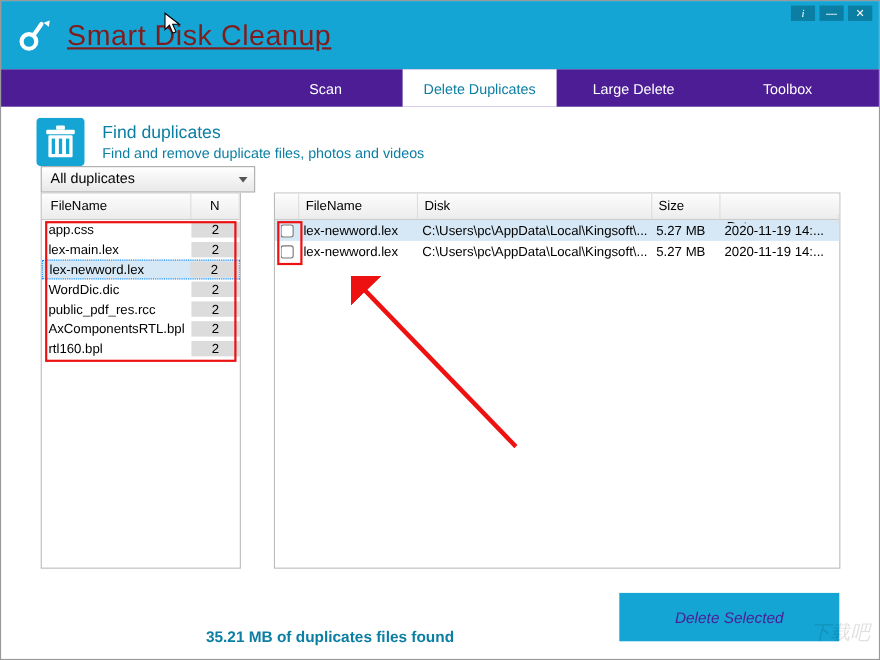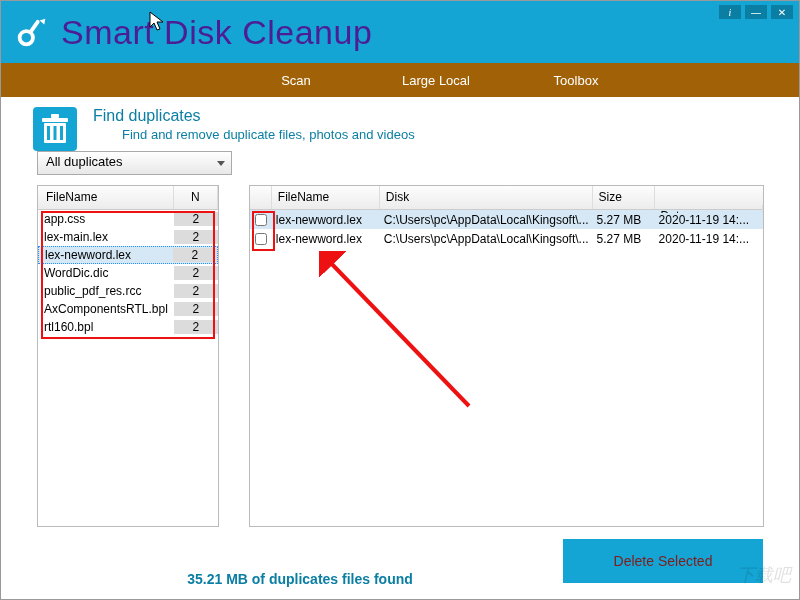--- a/index.html
+++ b/index.html
@@ -1,36 +1,36 @@
 <!DOCTYPE html>
 <html><head>
 <meta charset="utf-8">
 <style>
   * { box-sizing: border-box; margin: 0; padding: 0; }
   body { font-family: "Segoe UI", Arial, sans-serif; font-size: 13px; background: #f0f0f0; }
   .window { width: 800px; height: 600px; background: #fff; position: relative; border: 1px solid #999; overflow: hidden; }
   
   .titlebar { height: 62px; background: #15a5d4; display: flex; align-items: center; padding-left: 12px; }
   .titlebar .app-icon { width: 38px; height: 38px; margin-right: 10px; }
-  .titlebar .title { color: #4c1d95; font-size: 34px; font-weight: 400; letter-spacing: 0.5px; }
+  .titlebar .title { color: #7f1d1d; font-size: 26px; font-weight: 400; letter-spacing: 0.5px; text-decoration: underline; }
   .win-controls { position: absolute; top: 4px; right: 6px; display: flex; gap: 4px; }
   .win-controls .wc { width: 22px; height: 14px; background: #0b7ea3; display: flex; align-items: center; justify-content: center; color: #fff; font-size: 10px; cursor: pointer; }
   .win-controls .wc.info { font-style: italic; font-family: serif; }
   
-  .tabs { height: 34px; background: #a16207; display: flex; padding-left: 225px; }
+  .tabs { height: 34px; background: #4c1d95; display: flex; padding-left: 225px; }
   .tab { flex: 1; max-width: 140px; display: flex; align-items: center; justify-content: center; color: #fff; font-size: 13px; cursor: pointer; }
   .tab.active { background: #fff; color: #0b7ea3; }
   
-  .section-header { display: flex; padding: 10px 28px 12px 32px; }
+  .section-header { display: flex; align-items: center; padding: 10px 28px 12px 32px; }
   .section-icon { width: 44px; height: 44px; margin-right: 16px; }
   .section-titles .st1 { color: #0b7ea3; font-size: 16px; font-weight: 500; }
-  .section-titles .st2 { color: #0b7ea3; font-size: 13px; margin-top: 2px; margin-left: 29px; }
+  .section-titles .st2 { color: #0b7ea3; font-size: 13px; margin-top: 2px; }
   
   .content { position: absolute; top: 150px; left: 36px; right: 36px; bottom: 72px; }
-  .filter-row { margin-bottom: 10px; }
+  .filter-row { }
   .filter-select { width: 195px; height: 24px; border: 1px solid #aaa; background: linear-gradient(#fff,#e8e8e8); padding: 2px 22px 2px 8px; font-size: 13px; position: relative; display: inline-block; cursor: pointer; }
   .filter-select::after { content: ""; position: absolute; right: 6px; top: 9px; border-left: 4px solid transparent; border-right: 4px solid transparent; border-top: 5px solid #555; }
   .panels { display: flex; gap: 30px; height: calc(100% - 34px); }
   .panel-left { width: 195px; border: 1px solid #bbb; background: #fff; position: relative; }
   .panel-right { flex: 1; border: 1px solid #bbb; background: #fff; position: relative; }
   
   .lhead { display: flex; height: 24px; background: linear-gradient(#fdfdfd,#ececec); border-bottom: 1px solid #ccc; }
   .lhead .lh { padding: 4px 8px; font-size: 12px; border-right: 1px solid #ddd; }
   .lh-name { flex: 1; }
   .lh-n { width: 44px; text-align: center; }
@@ -53,21 +53,21 @@
   .rrow .rc-name { width: 108px; padding: 0 4px; white-space: nowrap; overflow: hidden; }
   .rrow .rc-path { flex: 1; padding: 0 4px; white-space: nowrap; overflow: hidden; }
   .rrow .rc-size { width: 62px; padding: 0 4px; white-space: nowrap; }
   .rrow .rc-date { width: 108px; padding: 0 4px; white-space: nowrap; overflow: hidden; }
   .rrow.sel { background: #d6e8f5; }
   .red-box.right { top: 25px; left: 2px; width: 23px; height: 40px; }
   input[type=checkbox] { width: 12px; height: 12px; }
   
   .footer { position: absolute; bottom: 14px; left: 36px; right: 36px; height: 48px; display: flex; align-items: center; justify-content: space-between; }
   .footer .status { flex: 1; text-align: center; color: #0b7ea3; font-size: 14px; font-weight: 600; margin-top: 35px; }
-  .delete-btn { width: 200px; height: 44px; background: #15a5d4; color: #7f1d1d; display: flex; align-items: center; justify-content: center; font-size: 14px; cursor: pointer; }
+  .delete-btn { width: 200px; height: 44px; background: #15a5d4; color: #4c1d95; display: flex; align-items: center; justify-content: center; font-size: 14px; cursor: pointer; font-style: italic; }
   
   .arrow { position: absolute; top: 250px; left: 318px; pointer-events: none; }
   
   .watermark { position:absolute; right:8px; bottom:12px; font-size:18px; color:rgba(0,0,0,0.12); font-style:italic; pointer-events:none; }
 </style>
 </head>
 <body>
 
 <div class="window">
 
@@ -86,21 +86,22 @@
     </svg>
   </div>
   <div class="win-controls">
     <div class="wc info">i</div>
     <div class="wc">—</div>
     <div class="wc">✕</div>
   </div>
 
   <div class="tabs">
     <div class="tab">Scan</div>
-    <div class="tab">Large Local</div>
+    <div class="tab active">Delete Duplicates</div>
+    <div class="tab">Large Delete</div>
     <div class="tab">Toolbox</div>
   </div>
 
   <div class="section-header">
     <span class="section-icon">
       <svg viewBox="0 0 44 44" width="44" height="44">
         <rect x="0" y="0" width="44" height="44" rx="4" fill="#15a5d4"></rect>
         <rect x="11" y="16" width="22" height="20" rx="1" fill="#fff"></rect>
         <rect x="14" y="19" width="3" height="14" fill="#15a5d4"></rect>
         <rect x="20.5" y="19" width="3" height="14" fill="#15a5d4"></rect>

